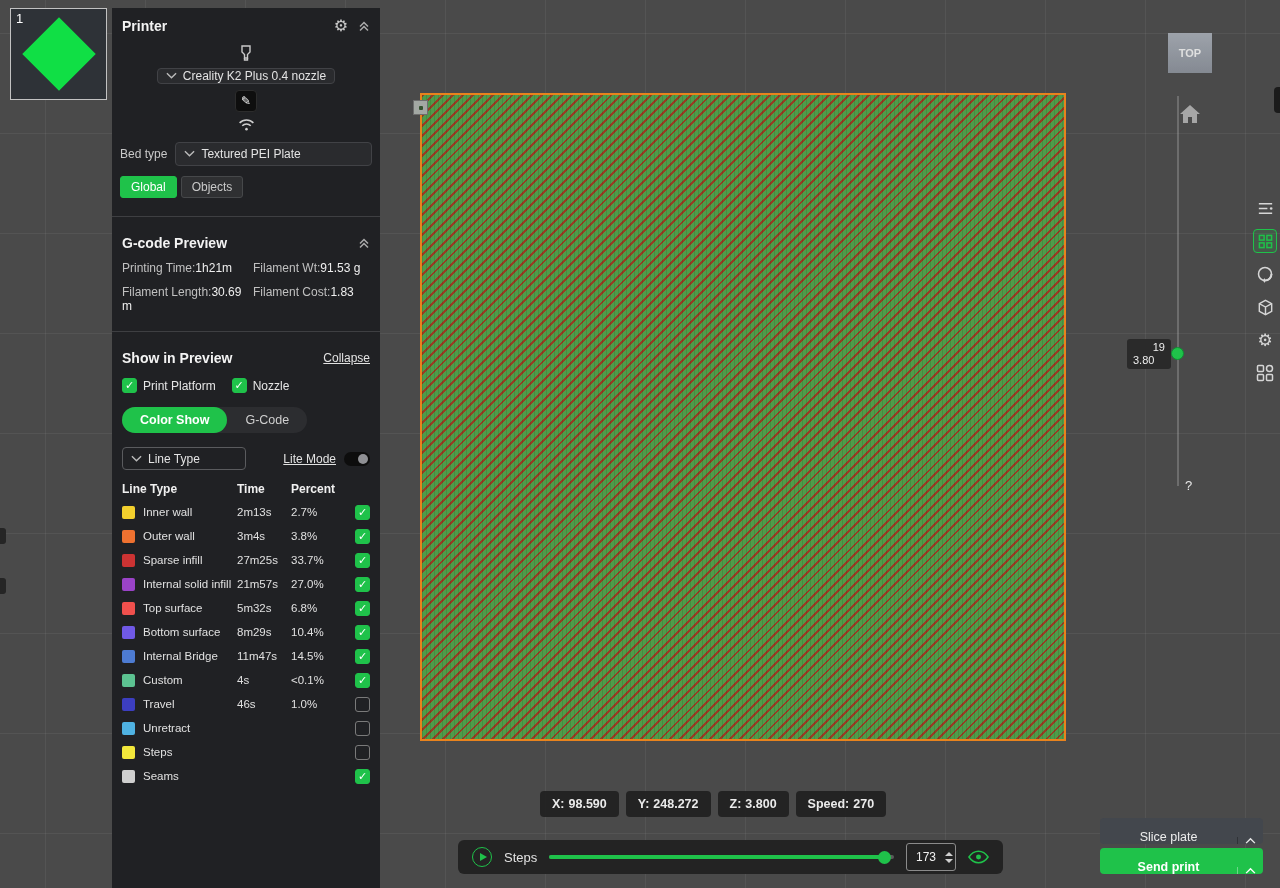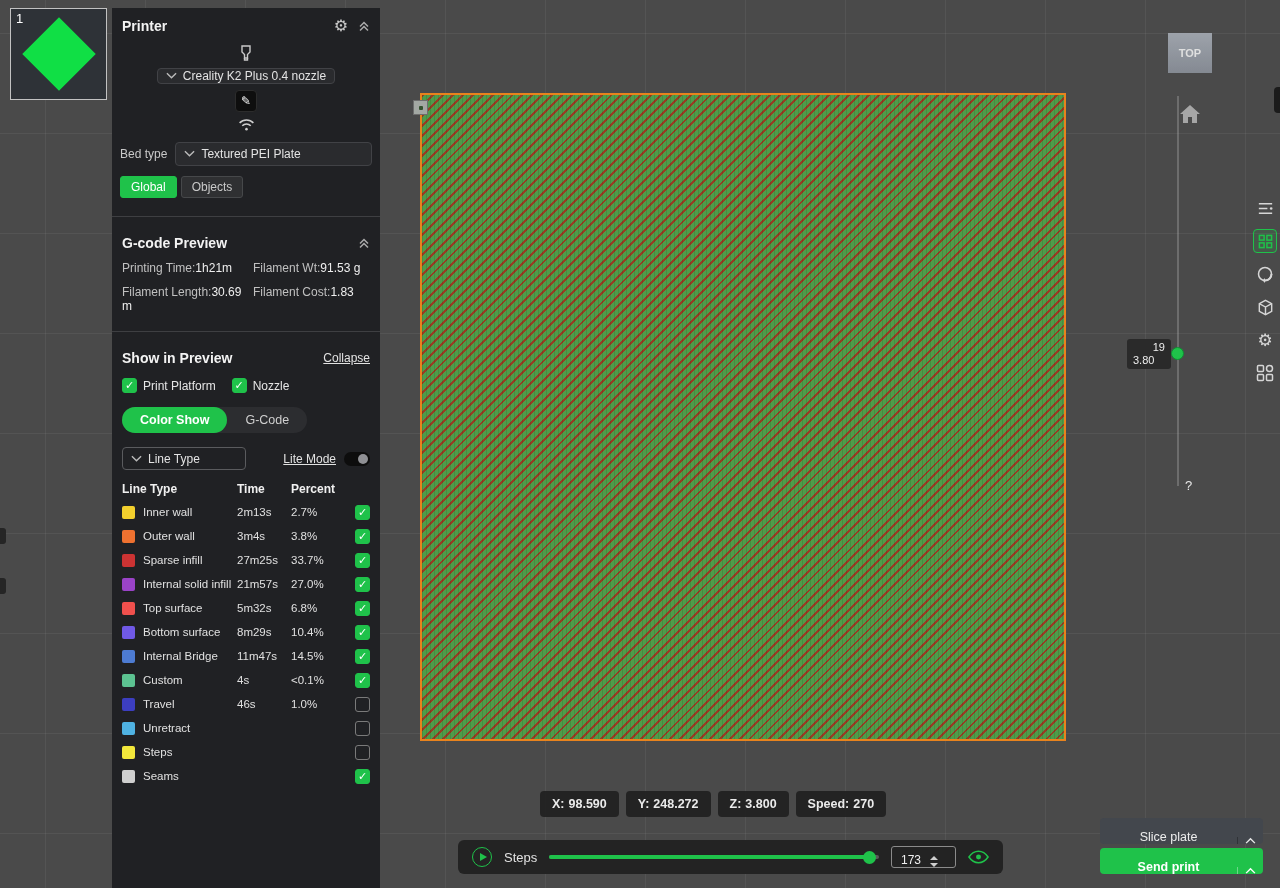--- a/index.html
+++ b/index.html
@@ -138,21 +138,21 @@
   .steps-bar{
     left:458px;top:840px;width:545px;height:34px;background:rgba(32,32,32,0.92);border-radius:6px;
     display:flex;align-items:center;gap:12px;padding:0 14px;
   }
   .play{width:20px;height:20px;border:1.6px solid var(--accent);border-radius:50%;position:relative;flex:none;cursor:pointer;}
   .play::after{content:"";position:absolute;left:6.5px;top:4.5px;border-left:7px solid var(--accent);border-top:4.5px solid transparent;border-bottom:4.5px solid transparent;}
   .steps-lbl{font-size:13px;color:#e2e2e2;flex:none;}
   .slider{flex:1;height:4px;background:#5a5a5a;border-radius:2px;position:relative;cursor:pointer;}
   .slider-fill{height:100%;background:var(--accent);border-radius:2px;}
   .slider-handle{position:absolute;top:-4.5px;width:13px;height:13px;border-radius:50%;background:var(--accent);transform:translateX(-6px);cursor:grab;}
-  .num-box{display:flex;align-items:flex-end;gap:7px;height:22px;padding:0 17px 0 9px;border:1px solid #8b8b8b;border-radius:3px;flex:none;}
+  .num-box{display:flex;align-items:center;gap:7px;height:28px;padding:0 2px 0 9px;border:1px solid #8b8b8b;border-radius:3px;flex:none;}
   .num-val{font-size:12px;color:#f0f0f0;min-width:22px;}
   .stepper{display:flex;flex-direction:column;gap:3px;cursor:pointer;}
   .stepper i{display:block;border-left:4px solid transparent;border-right:4px solid transparent;}
   .step-up{border-bottom:4px solid #cfcfcf;}
   .step-down{border-top:4px solid #cfcfcf;}
   .eye{flex:none;cursor:pointer;display:flex;align-items:center;}
 
   .action-btn{left:1100px;width:163px;height:26px;border-radius:4px;display:flex;align-items:flex-end;overflow:hidden;cursor:pointer;}
   .btn-slice{top:818px;background:#43474d;color:#ededed;}
   .btn-send{top:848px;background:var(--accent);color:#fff;font-weight:bold;}

